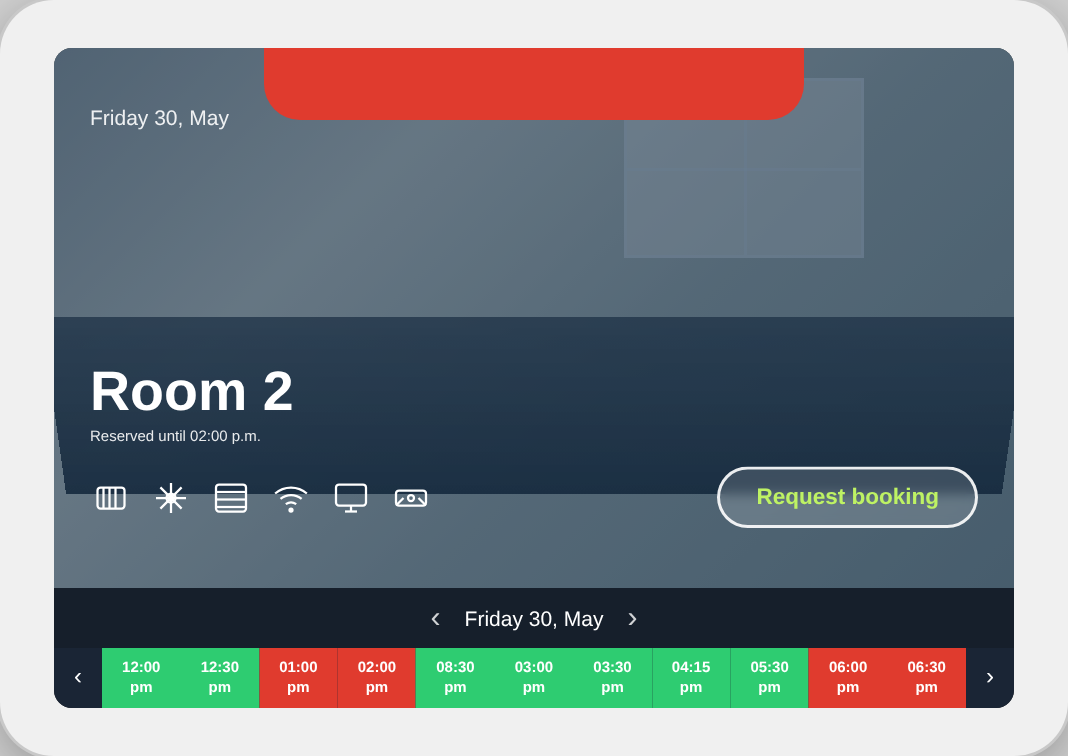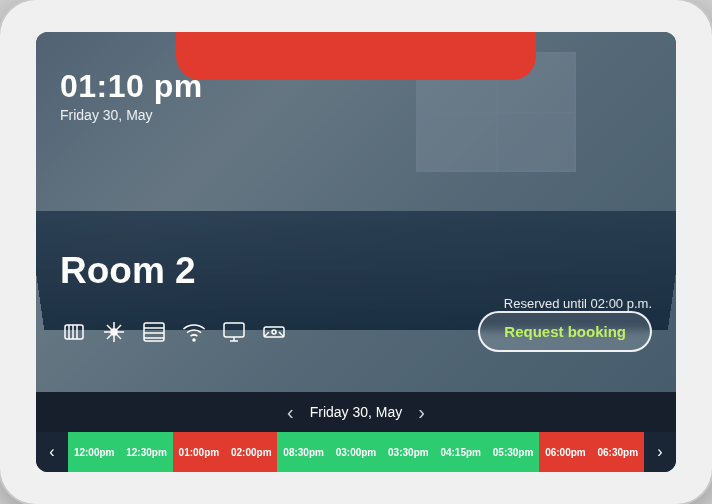--- a/index.html
+++ b/index.html
@@ -146,23 +146,23 @@
     }
 
     .room-name {
       font-size: 37px;
       font-weight: 800;
       color: #ffffff;
       margin-bottom: 4px;
     }
 
     .reserved-text {
-      font-size: 13px;
+      font-size: 10px;
       color: rgba(255,255,255,0.9);
-      text-align: right;
+      margin-bottom: 14px;
     }
 
     .bottom-row {
       display: flex;
       align-items: center;
       justify-content: space-between;
     }
 
     .amenities {
       display: flex;
@@ -246,20 +246,21 @@
 
     .timeline-slots {
       flex: 1;
       display: flex;
       overflow: hidden;
     }
 
     .time-slot {
       flex: 1;
       display: flex;
+      flex-direction: column;
       align-items: center;
       justify-content: center;
       font-size: 10px;
       color: #ffffff;
       font-weight: 600;
       line-height: 1.3;
       min-width: 0;
       position: relative;
     }
 
@@ -282,21 +283,20 @@
     <div class="main-area">
       <div class="room-image-bg">
 
         <div class="window-light"></div>
         <div class="table-surface"></div>
         <div class="dark-overlay"></div>
       </div>
 
       <div class="content-overlay">
         <div class="time-display">
-          <div class="time-text">01:10 pm</div>
           <div class="date-text">Friday 30, May</div>
         </div>
 
         <div class="room-info">
           <div class="room-name">Room 2</div>
           <div class="reserved-text">Reserved until 02:00 p.m.</div>
 
           <div class="bottom-row">
             <div class="amenities">
 

